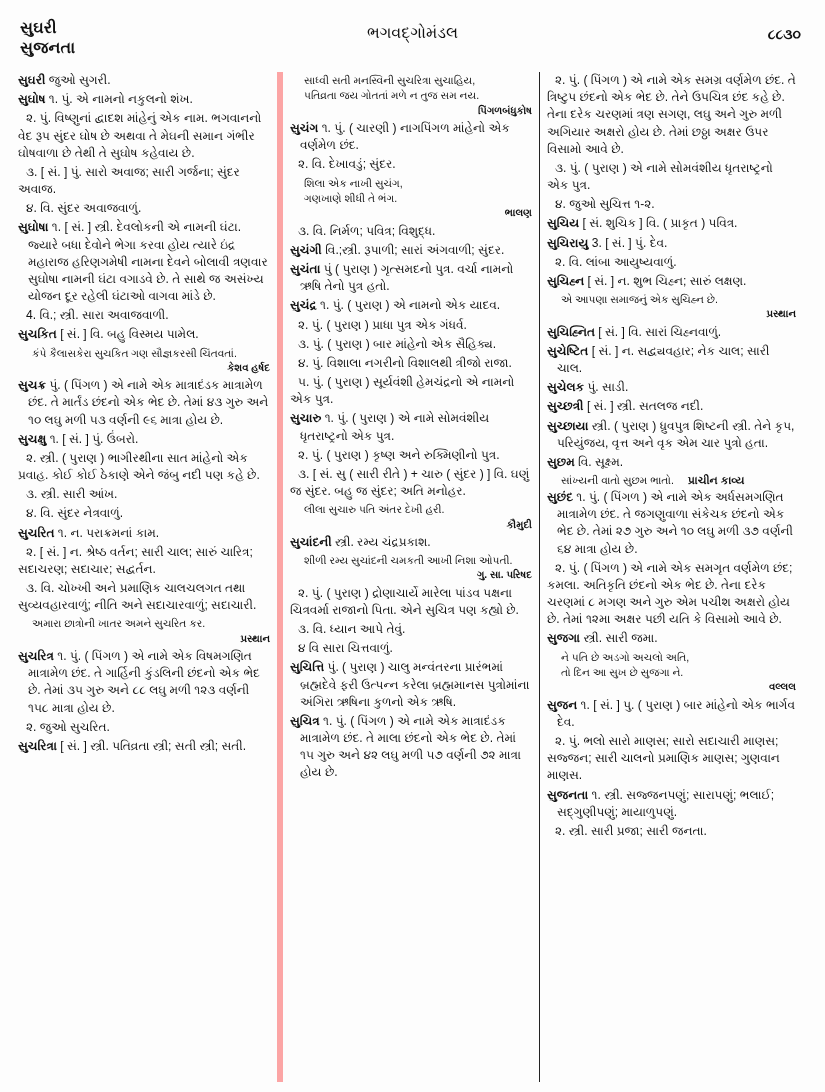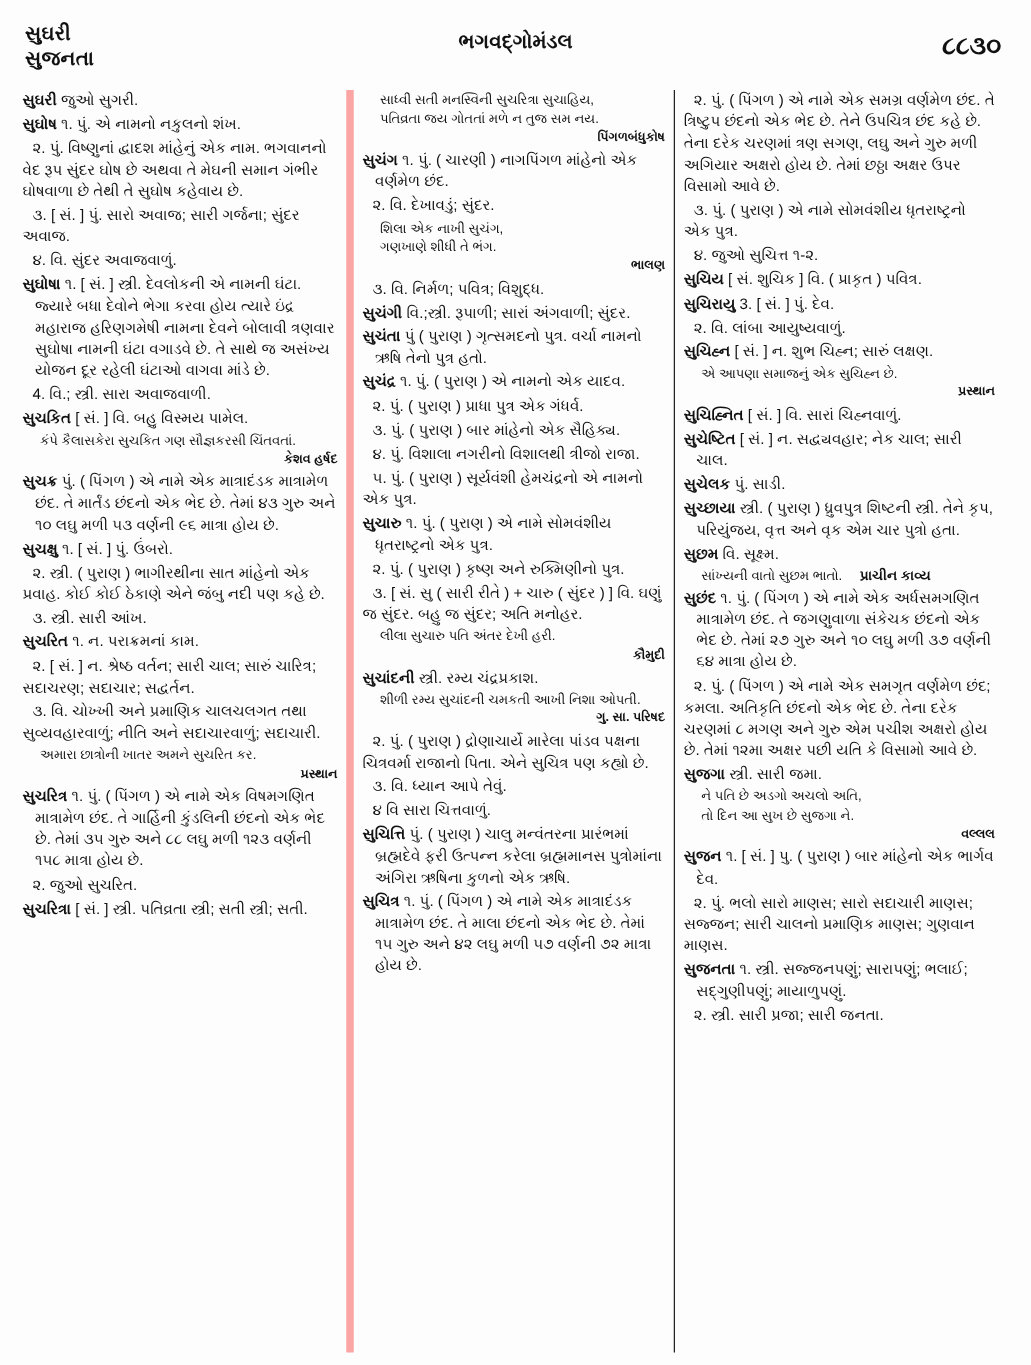--- a/index.html
+++ b/index.html
@@ -40,29 +40,29 @@
     font-size: 16px;
     letter-spacing: .2px;
     display: block;
   }
   .hdr-center {
     position: absolute;
     left: 0;
     right: 0;
     top: 6px;
     text-align: center;
-    font-weight: bold;
+    font-weight: normal;
     font-size: 16px;
   }
   .hdr-right {
     position: absolute;
     right: 10px;
     top: 8px;
     font-weight: bold;
-    font-size: 20px;
+    font-size: 14px;
   }
   
   .columns {
     display: flex;
     height: 1010px;
     margin-top: 2px;
   }
   .col {
     width: 263px;
     box-sizing: border-box;
@@ -125,20 +125,21 @@
           <div class="sense">૪. વિ. સુંદર અવાજવાળું.</div>
           <div class="entry"><span class="hw">સુઘોષા</span><span> ૧. [ સં. ] સ્ત્રી. દેવલોકની એ નામની ઘંટા. જ્યારે બધા દેવોને ભેગા કરવા હોય ત્યારે ઇંદ્ર મહારાજ હરિણગમેષી નામના દેવને બોલાવી ત્રણવાર સુઘોષા નામની ઘંટા વગાડવે છે. તે સાથે જ અસંખ્ય યોજન દૂર રહેલી ઘંટાઓ વાગવા માંડે છે.</span></div>
           <div class="sense">4. વિ.; સ્ત્રી. સારા અવાજવાળી.</div>
           <div class="entry"><span class="hw">સુચકિત</span><span> [ સં. ] વિ. બહુ વિસ્મય પામેલ.</span></div>
           <div class="quote">કંપે કૈલાસકેરા સુચકિત ગણ સૌજ્ઞકરસી ચિંતવતાં.</div>
           <div class="src">કેશવ હર્ષદ</div>
           <div class="entry"><span class="hw">સુચક્ર</span><span> પું. ( પિંગળ ) એ નામે એક માત્રાદંડક માત્રામેળ છંદ. તે માર્તંડ છંદનો એક ભેદ છે. તેમાં ૪૩ ગુરુ અને ૧૦ લઘુ મળી ૫૩ વર્ણની ૯૬ માત્રા હોય છે.</span></div>
           <div class="entry"><span class="hw">સુચક્ષુ</span><span> ૧. [ સં. ] પું. ઉંબરો.</span></div>
           <div class="sense">૨. સ્ત્રી. ( પુરાણ ) ભાગીરથીના સાત માંહેનો એક પ્રવાહ. કોઈ કોઈ ઠેકાણે એને જંબુ નદી પણ કહે છે.</div>
           <div class="sense">૩. સ્ત્રી. સારી આંખ.</div>
+          <div class="sense">૪. વિ. સુંદર નેત્રવાળું.</div>
           <div class="entry"><span class="hw">સુચરિત</span><span> ૧. ન. પરાક્રમનાં કામ.</span></div>
           <div class="sense">૨. [ સં. ] ન. શ્રેષ્ઠ વર્તન; સારી ચાલ; સારું ચારિત્ર; સદાચરણ; સદાચાર; સદ્વર્તન.</div>
           <div class="sense">૩. વિ. ચોખ્ખી અને પ્રમાણિક ચાલચલગત તથા સુવ્યવહારવાળું; નીતિ અને સદાચારવાળું; સદાચારી.</div>
           <div class="quote">અમારા છાત્રોની ખાતર અમને સુચરિત કર.</div>
           <div class="src">પ્રસ્થાન</div>
           <div class="entry"><span class="hw">સુચરિત્ર</span><span> ૧. પું. ( પિંગળ ) એ નામે એક વિષમગણિત માત્રામેળ છંદ. તે ગાર્હિની કુંડલિની છંદનો એક ભેદ છે. તેમાં ૩૫ ગુરુ અને ૮૮ લઘુ મળી ૧૨૩ વર્ણની ૧૫૮ માત્રા હોય છે.</span></div>
           <div class="sense">૨. જુઓ સુચરિત.</div>
           <div class="entry"><span class="hw">સુચરિત્રા</span><span> [ સં. ] સ્ત્રી. પતિવ્રતા સ્ત્રી; સતી સ્ત્રી; સતી.</span></div>
         </div>
     </div>
@@ -182,20 +183,21 @@
           <div class="sense">૪. જુઓ સુચિત્ત ૧-૨.</div>
           <div class="entry"><span class="hw">સુચિય</span><span> [ સં. શુચિક ] વિ. ( પ્રાકૃત ) પવિત્ર.</span></div>
           <div class="entry"><span class="hw">સુચિરાયુ</span><span> 3. [ સં. ] પું. દેવ.</span></div>
           <div class="sense">૨. વિ. લાંબા આયુષ્યવાળું.</div>
           <div class="entry"><span class="hw">સુચિહ્ન</span><span> [ સં. ] ન. શુભ ચિહ્ન; સારું લક્ષણ.</span></div>
           <div class="quote">એ આપણા સમાજનું એક સુચિહ્ન છે.</div>
           <div class="src">પ્રસ્થાન</div>
           <div class="entry"><span class="hw">સુચિહ્નિત</span><span> [ સં. ] વિ. સારાં ચિહ્નવાળું.</span></div>
           <div class="entry"><span class="hw">સુચેષ્ટિત</span><span> [ સં. ] ન. સદ્વ્યવહાર; નેક ચાલ; સારી ચાલ.</span></div>
           <div class="entry"><span class="hw">સુચેલક</span><span> પું. સાડી.</span></div>
+          <div class="entry"><span class="hw">સુચ્છત્રી</span><span> [ સં. ] સ્ત્રી. સતલજ નદી.</span></div>
           <div class="entry"><span class="hw">સુચ્છાયા</span><span> સ્ત્રી. ( પુરાણ ) ધ્રુવપુત્ર શિષ્ટની સ્ત્રી. તેને કૃપ, પરિયુંજય, વૃત્ત અને વૃક એમ ચાર પુત્રો હતા.</span></div>
           <div class="entry"><span class="hw">સુછમ</span><span> વિ. સૂક્ષ્મ.</span></div>
           <div class="quote"><span>સાંખ્યની વાતો સુછમ ભાતો.</span><span class="bold" style="margin-left: 14px; font-size: 11px;">પ્રાચીન કાવ્ય</span></div>
           <div class="entry"><span class="hw">સુછંદ</span><span> ૧. પું. ( પિંગળ ) એ નામે એક અર્ધસમગણિત માત્રામેળ છંદ. તે જગણુવાળા સંકેચક છંદનો એક ભેદ છે. તેમાં ૨૭ ગુરુ અને ૧૦ લઘુ મળી ૩૭ વર્ણની ૬૪ માત્રા હોય છે.</span></div>
           <div class="sense">૨. પું. ( પિંગળ ) એ નામે એક સમગૃત વર્ણમેળ છંદ; કમલા. અતિકૃતિ છંદનો એક ભેદ છે. તેના દરેક ચરણમાં ૮ મગણ અને ગુરુ એમ પચીશ અક્ષરો હોય છે. તેમાં ૧૨મા અક્ષર પછી યતિ કે વિસામો આવે છે.</div>
           <div class="entry"><span class="hw">સુજગા</span><span> સ્ત્રી. સારી જમા.</span></div>
           <div class="quote">ને પતિ છે અડગો અચલો અતિ,</div>
           <div class="quote">તો દિન આ સુખ છે સુજગા ને.</div>
           <div class="src">વલ્લલ</div>
           <div class="entry"><span class="hw">સુજન</span><span> ૧. [ સં. ] પુ. ( પુરાણ ) બાર માંહેનો એક ભાર્ગવ દેવ.</span></div>

